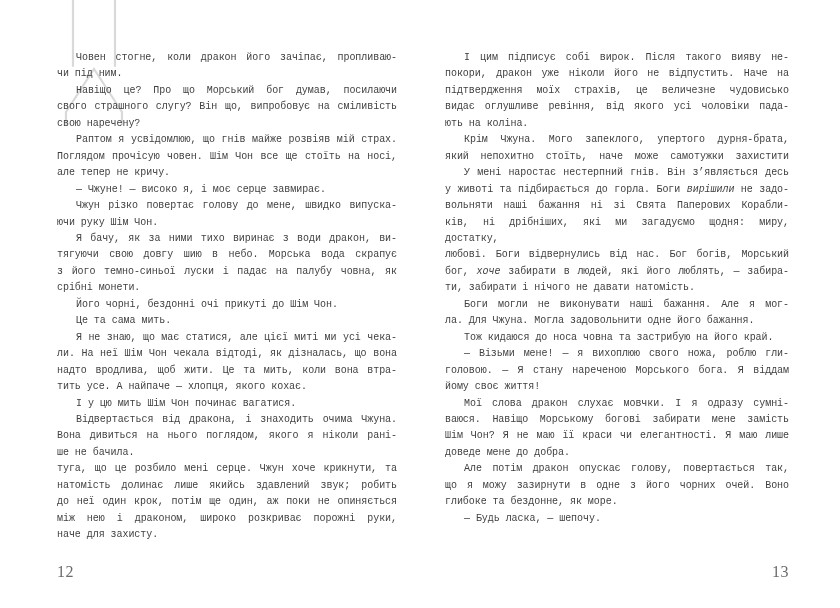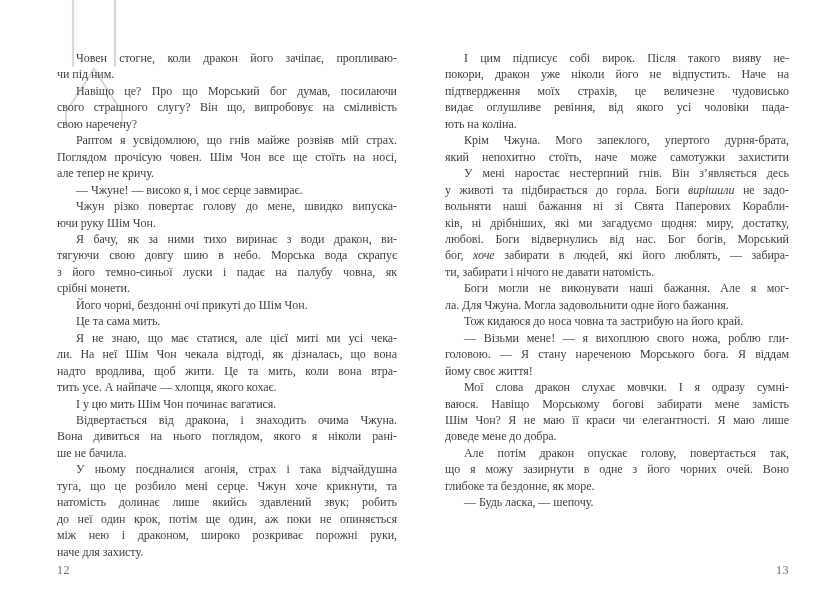--- a/index.html
+++ b/index.html
@@ -10,38 +10,39 @@
     overflow:hidden;
     font-family:"Liberation Serif","DejaVu Serif",serif;
     color:#3f3f3f;
   }
   .spread{position:absolute;inset:0;}
   .page{position:absolute;top:0;height:608px;width:420px;}
   .page.left{left:0;}
   .page.right{left:420px;}
   .text-block{
     position:absolute;top:50px;
-    font-size:12px;
+    font-size:10px;
     line-height:16.45px;
     letter-spacing:-0.05px;
+    font-family:Liberation Mono, monospace;
   }
   .page.left  .text-block{left:57px;width:340px;}
   .page.right .text-block{left:25px;width:344px;}
   .paragraph{margin:0;}
   .line{
     text-align:justify;
     text-align-last:justify;
     white-space:normal;
   }
   .line.last{text-align-last:left;}
   .line.first{text-indent:19px;}
   .line i{font-style:italic;}
   .page-number{
     position:absolute;top:563px;
-    font-size:12px;
+    font-size:16px;
     color:#6b6b6b;
     letter-spacing:0.5px;
   }
   .page.left  .page-number{left:57px;}
   .page.right .page-number{left:25px;width:344px;text-align:right;}
   .watermark{
     position:absolute;left:0;top:0;
     filter:blur(0.5px);
     pointer-events:none;
   }
@@ -104,21 +105,20 @@
         </div>
         <div class="paragraph">
           <div class="line first last">І у цю мить Шім Чон починає вагатися.</div>
         </div>
         <div class="paragraph">
           <div class="line first">Відвертається від дракона, і знаходить очима Чжуна.</div>
           <div class="line">Вона дивиться на нього поглядом, якого я ніколи рані-</div>
           <div class="line last">ше не бачила.</div>
         </div>
         <div class="paragraph">
-          <div class="line first">У ньому поєдналися агонія, страх і така відчайдушна</div>
           <div class="line">туга, що це розбило мені серце. Чжун хоче крикнути, та</div>
           <div class="line">натомість долинає лише якийсь здавлений звук; робить</div>
           <div class="line">до неї один крок, потім ще один, аж поки не опиняється</div>
           <div class="line">між нею і драконом, широко розкриває порожні руки,</div>
           <div class="line last">наче для захисту.</div>
         </div>
       </div>
     <div class="page-number">12</div>
   </div>
 

